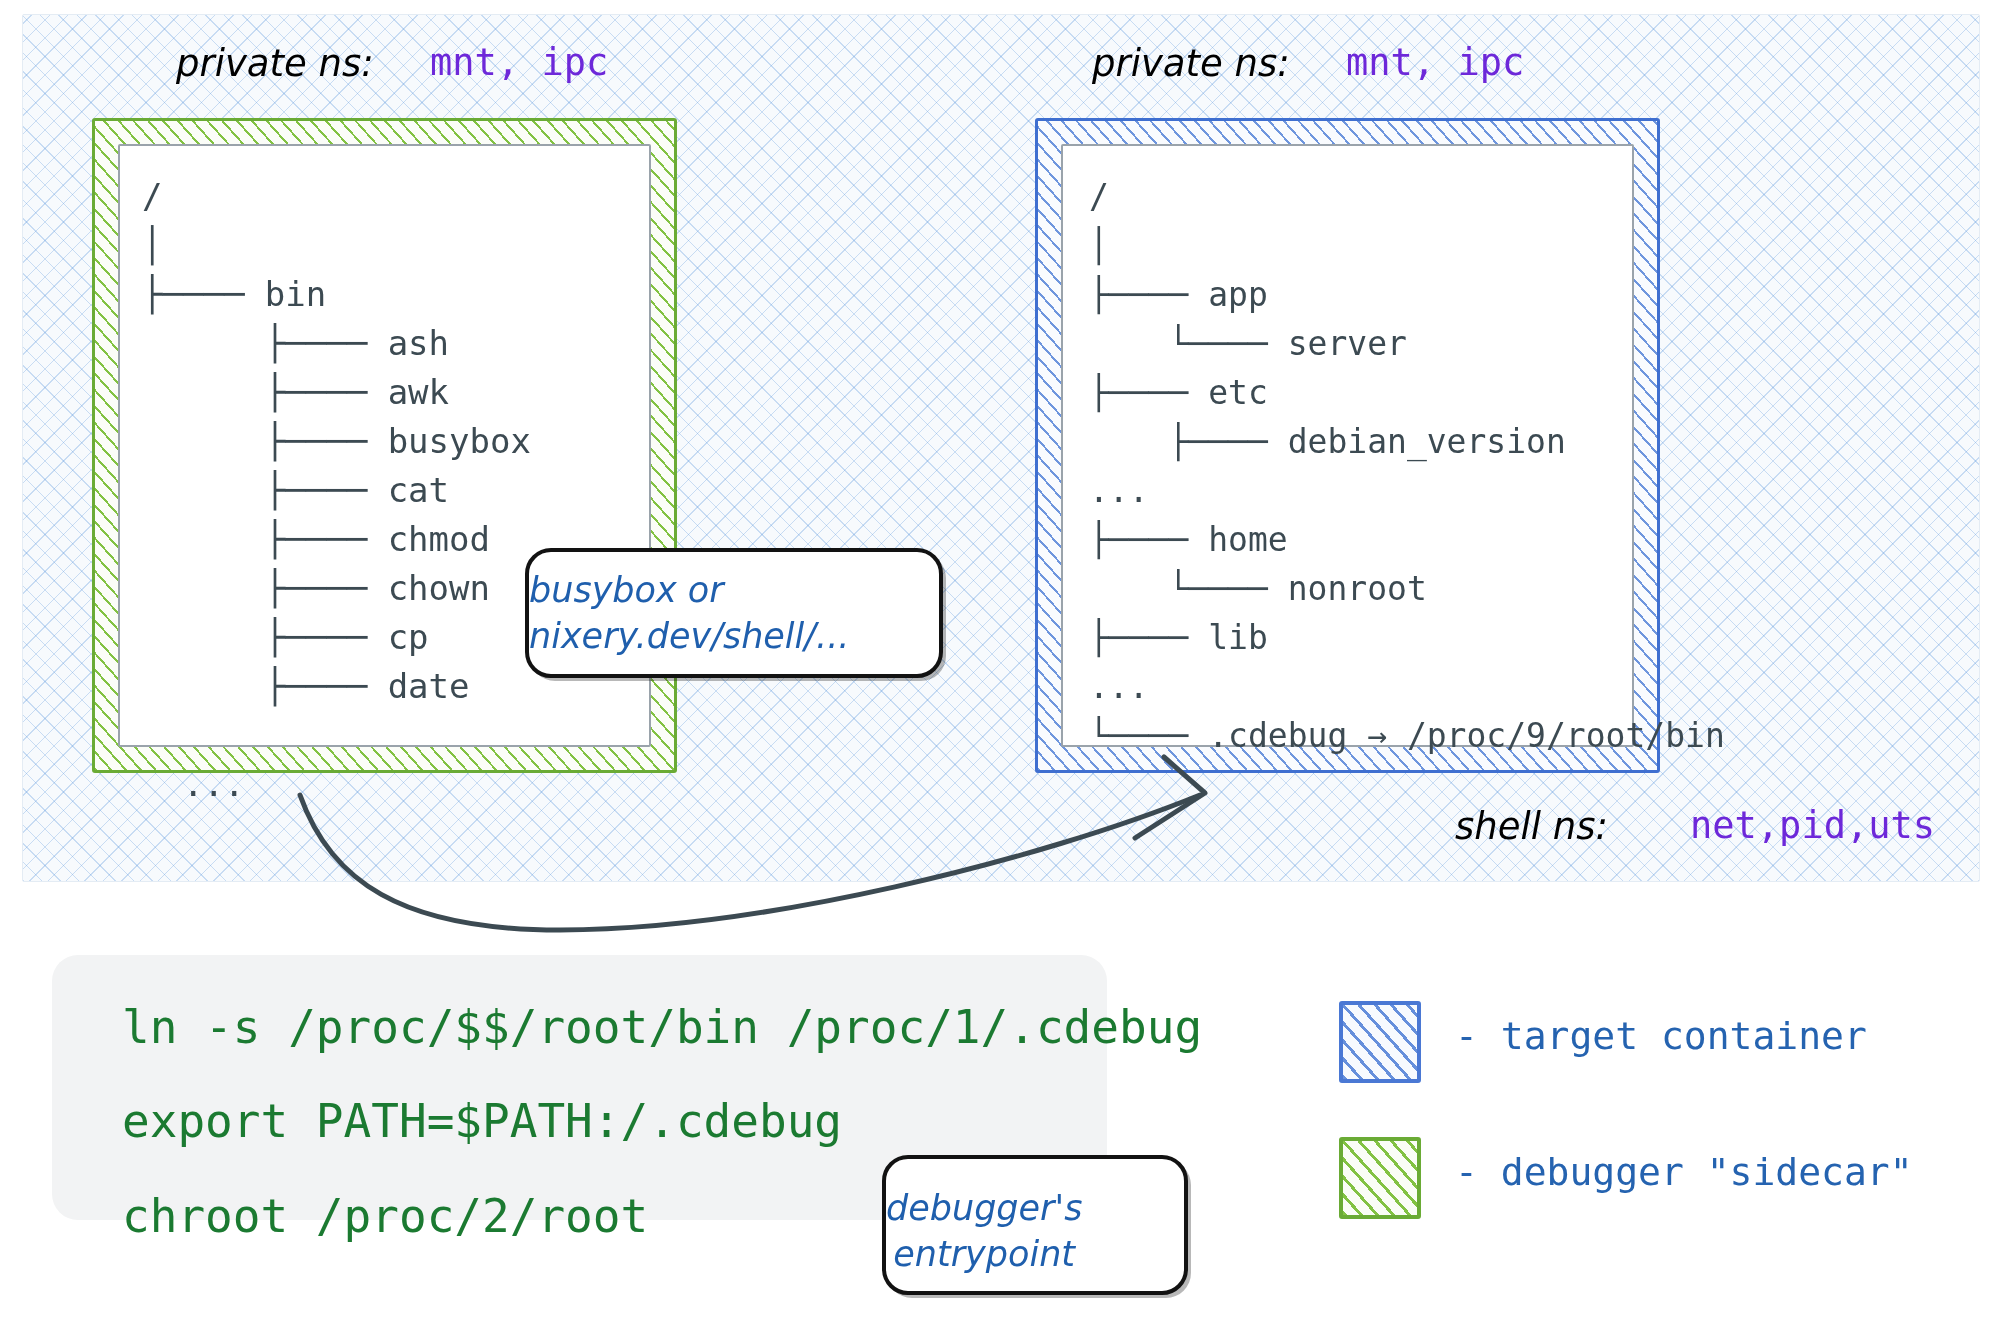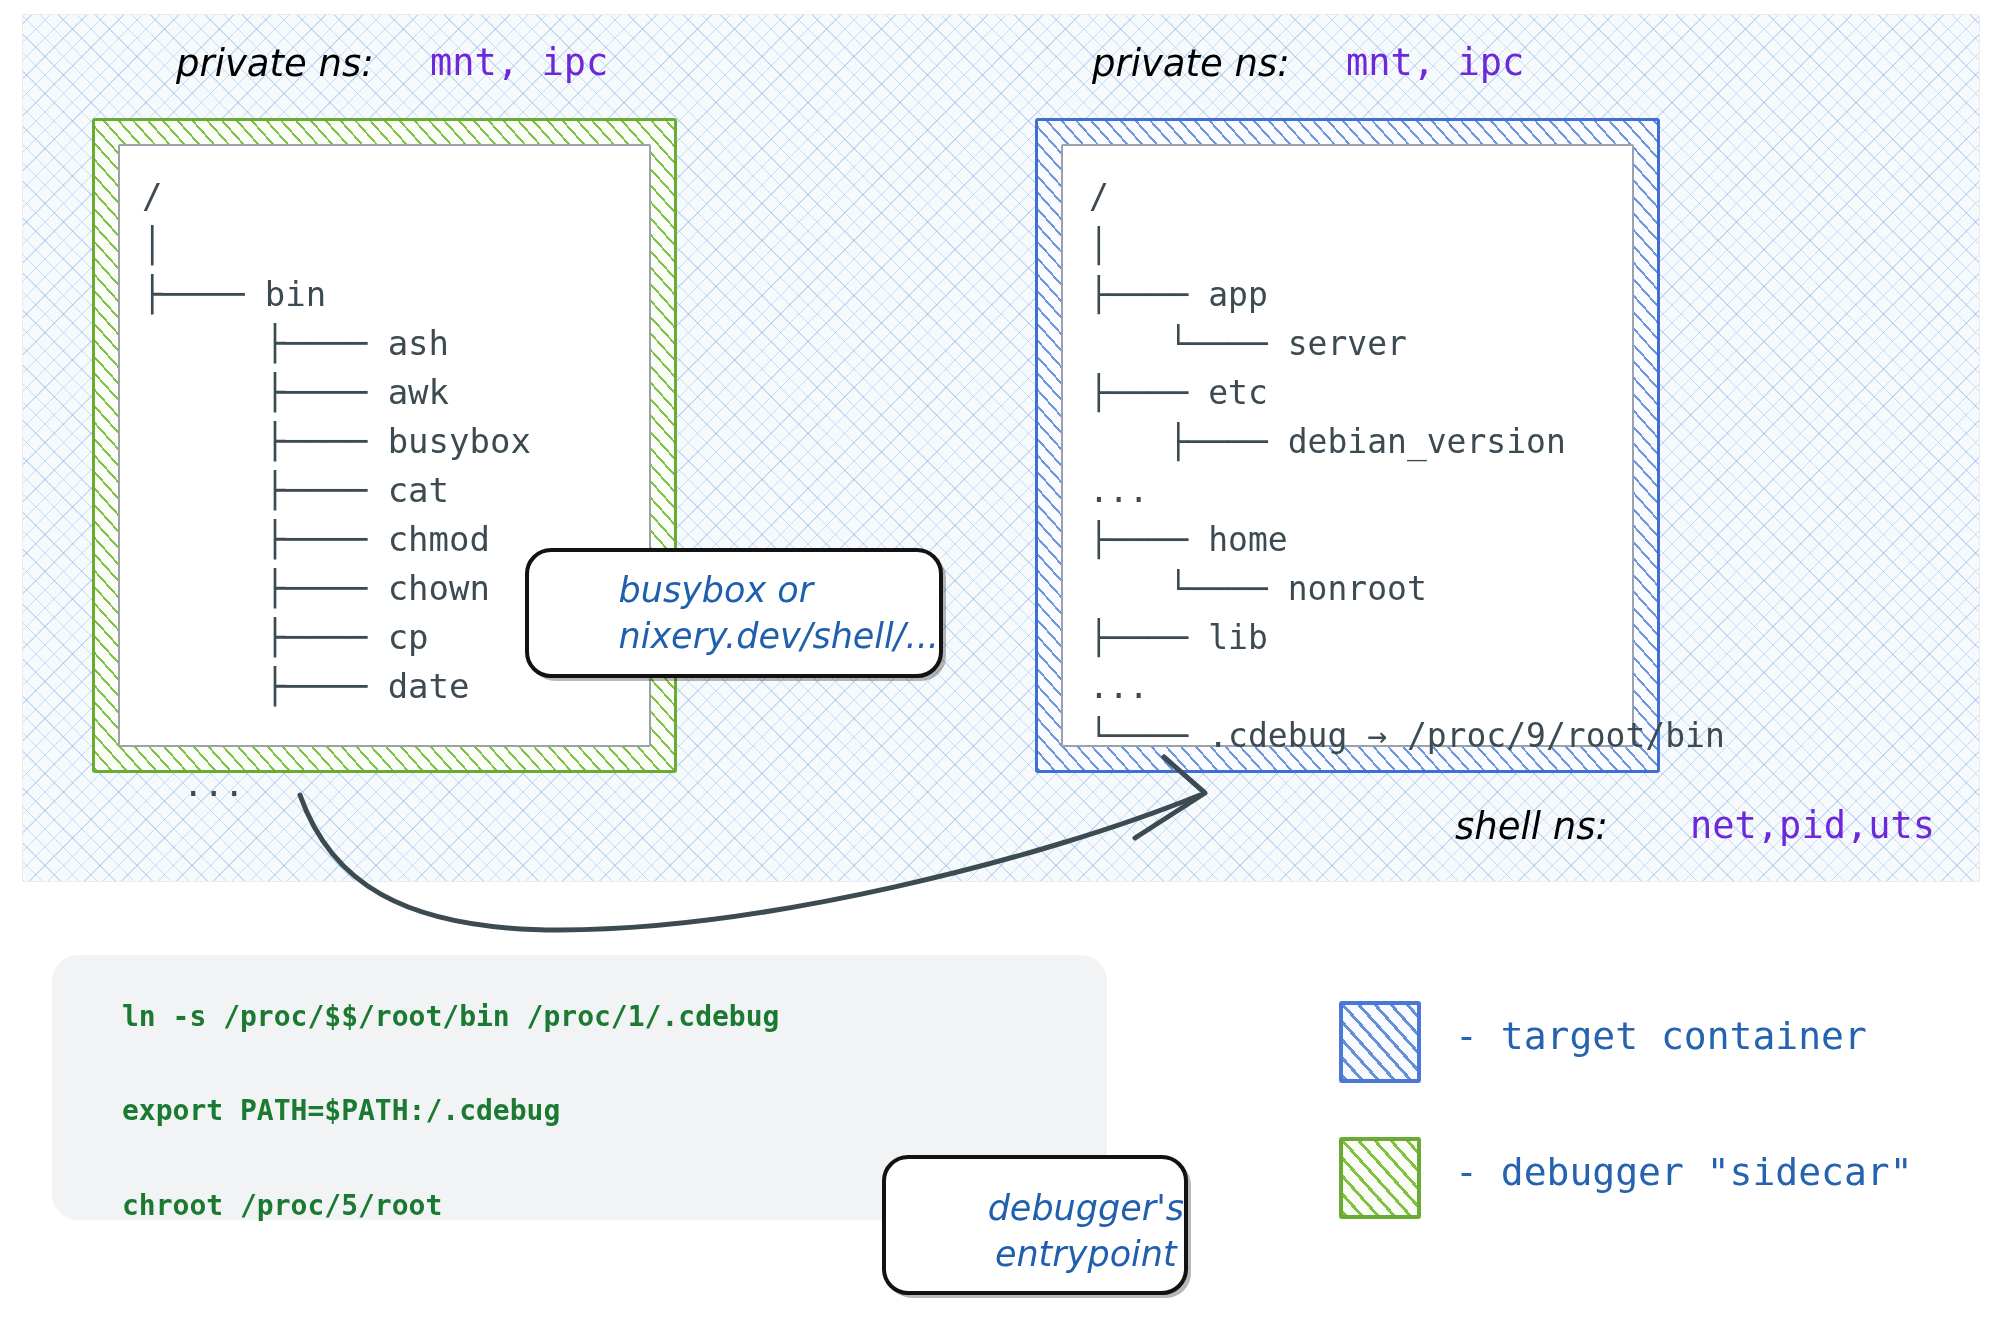--- a/index.html
+++ b/index.html
@@ -69,40 +69,40 @@
     font-size:37px;
     color:#6d28d9;
   }
   
   .bubble{
     position:absolute;
     background:#ffffff;
     border:4px solid #121212;
     border-radius:26px;
     box-shadow:4px 4px 0 -1px rgba(20,20,20,.30);
-    display:flex;align-items:center;justify-content:flex-end;
+    display:flex;align-items:center;justify-content:flex-start;
     text-align:left;
   }
   .bubble span{
     font-family:"DejaVu Sans","Liberation Sans",sans-serif;
     font-style:italic;
     color:#1f5fad;
     font-size:35px;
     line-height:46px;
     white-space:pre;
   }
   
   .code-panel{
     position:absolute;left:52px;top:955px;width:1055px;height:265px;
     background:#f2f3f4;border-radius:26px;
   }
   .code-line{
     position:absolute;left:122px;
     font-family:"DejaVu Sans Mono","Liberation Mono",monospace;
-    font-size:28px;color:#1b7a31;white-space:pre;font-weight:bold;
+    font-size:46px;color:#1b7a31;white-space:pre;
   }
   
   .legend-swatch{position:absolute;width:74px;height:74px;border-radius:3px;}
   .legend-swatch.blue{
     border:4px solid #4a78d4;
     background-color:#f7fafe;
     background-image:repeating-linear-gradient(48deg, rgba(86,132,216,.9) 0 3px, transparent 3px 12px);
   }
   .legend-swatch.green{
     border:4px solid #6aab35;
@@ -173,21 +173,21 @@
 </svg>
 
 <div class="bubble" style="left:525px;top:548px;width:410px;height:122px;">
   <span>busybox or
 nixery.dev/shell/...</span>
 </div>
 
 <div class="code-panel"></div>
 <div class="code-line" style="top:1000px;">ln -s /proc/$$/root/bin /proc/1/.cdebug</div>
 <div class="code-line" style="top:1094px;">export PATH=$PATH:/.cdebug</div>
-<div class="code-line" style="top:1189px;">chroot /proc/5/root</div>
+<div class="code-line" style="top:1189px;">chroot /proc/2/root</div>
 
 <div class="bubble" style="left:882px;top:1155px;width:298px;height:132px;">
   <span style="text-align:center;margin-top:12px;">debugger's
 entrypoint</span>
 </div>
 
 <div class="legend-swatch blue" style="left:1339px;top:1001px;"></div>
 <div class="legend-label" style="left:1455px;top:1014px;text-align:center;">- target container</div>
 
 <div class="legend-swatch green" style="left:1339px;top:1137px;"></div>

